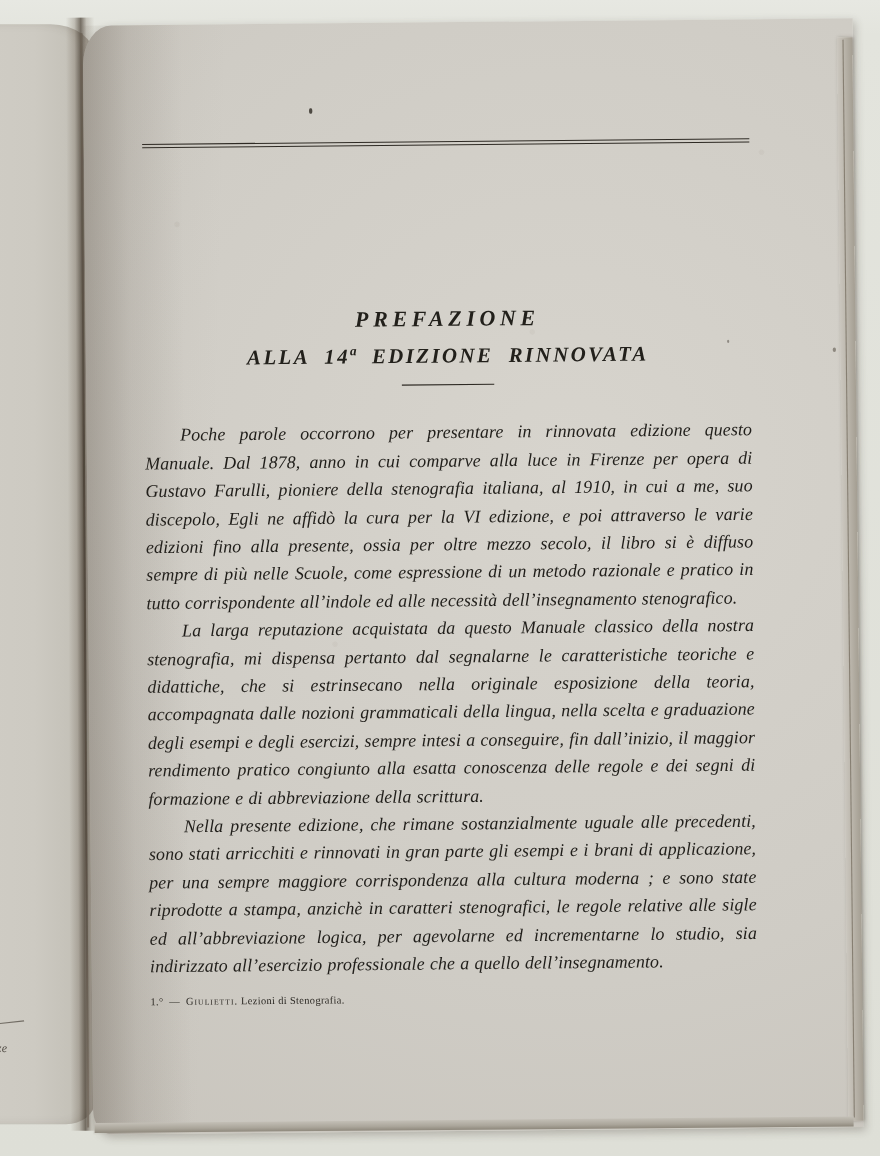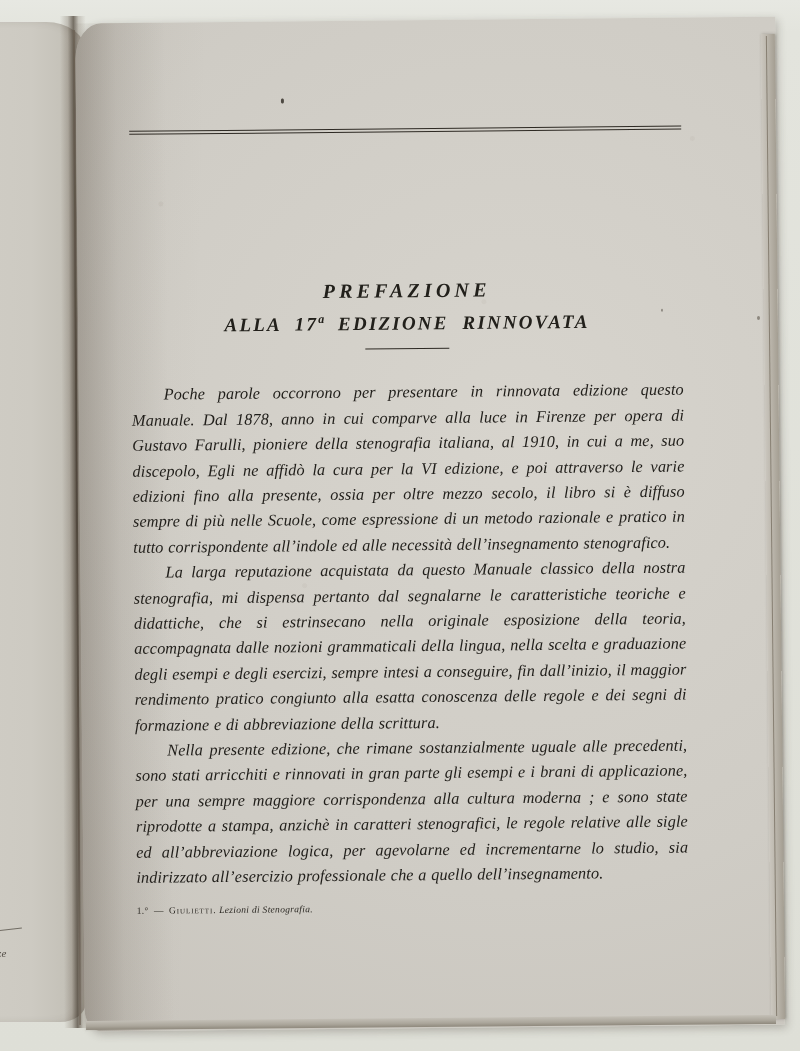--- a/index.html
+++ b/index.html
@@ -230,21 +230,21 @@
     margin-top: 16px;
     font-size: 9.5px;
     color: #2b2823;
     letter-spacing: .3px;
     white-space: pre;
   }
   .footnote .smallcaps {
     font-variant: small-caps;
     letter-spacing: .9px;
   }
-  .footnote .ital { font-style: italic; }
+  .footnote .ital { }
 
   
   .speck {
     position: absolute;
     left: 205px;
     top: 77px;
     width: 3px;
     height: 5px;
     background: #36312a;
     border-radius: 40%;
@@ -291,21 +291,21 @@
 
     <div class="content">
 
       <div class="top-rule">
         <span class="r1"></span>
         <span class="r2"></span>
       </div>
 
       <div class="title-block">
         <div class="title-main">PREFAZIONE</div>
-        <div class="title-sub"><span>ALLA  17</span><span class="ord">a</span><span>  EDIZIONE  RINNOVATA</span></div>
+        <div class="title-sub"><span>ALLA  14</span><span class="ord">a</span><span>  EDIZIONE  RINNOVATA</span></div>
         <div class="title-rule"></div>
       </div>
 
       <div class="body-text">
         <p class="para">Poche parole occorrono per presentare in rinnovata edizione questo Manuale. Dal 1878, anno in cui comparve alla luce in Firenze per opera di Gustavo Farulli, pioniere della stenografia italiana, al 1910, in cui a me, suo discepolo, Egli ne affidò la cura per la VI edizione, e poi attraverso le varie edizioni fino alla presente, ossia per oltre mezzo secolo, il libro si è diffuso sempre di più nelle Scuole, come espressione di un metodo razionale e pratico in tutto corrispondente all’indole ed alle necessità dell’insegnamento stenografico.</p>
         <p class="para">La larga reputazione acquistata da questo Manuale classico della nostra stenografia, mi dispensa pertanto dal segnalarne le caratteristiche teoriche e didattiche, che si estrinsecano nella originale esposizione della teoria, accompagnata dalle nozioni grammaticali della lingua, nella scelta e graduazione degli esempi e degli esercizi, sempre intesi a conseguire, fin dall’inizio, il maggior rendimento pratico congiunto alla esatta conoscenza delle regole e dei segni di formazione e di abbreviazione della scrittura.</p>
         <p class="para">Nella presente edizione, che rimane sostanzialmente uguale alle precedenti, sono stati arricchiti e rinnovati in gran parte gli esempi e i brani di applicazione, per una sempre maggiore corrispondenza alla cultura moderna ; e sono state riprodotte a stampa, anzichè in caratteri stenografici, le regole relative alle sigle ed all’abbreviazione logica, per agevolarne ed incrementarne lo studio, sia indirizzato all’esercizio professionale che a quello dell’insegnamento.</p>
       </div>
 
       <div class="footnote"><span>1.°</span>  <span>—</span>  <span class="smallcaps">Giulietti.</span> <span class="ital">Lezioni di Stenografia.</span></div>

